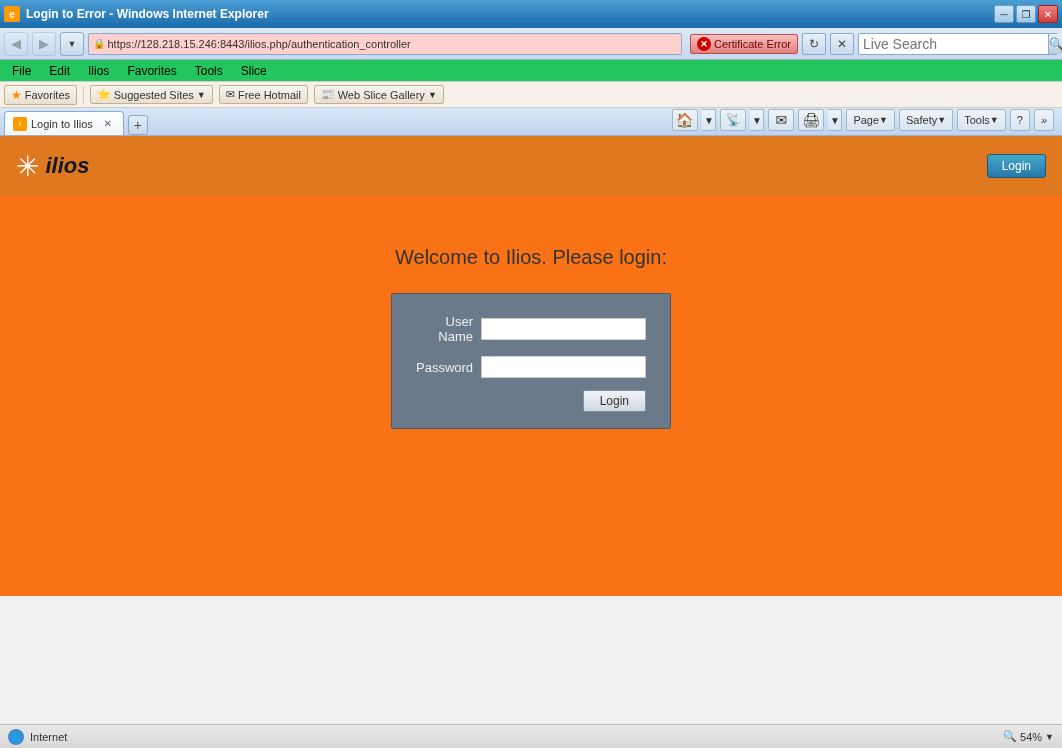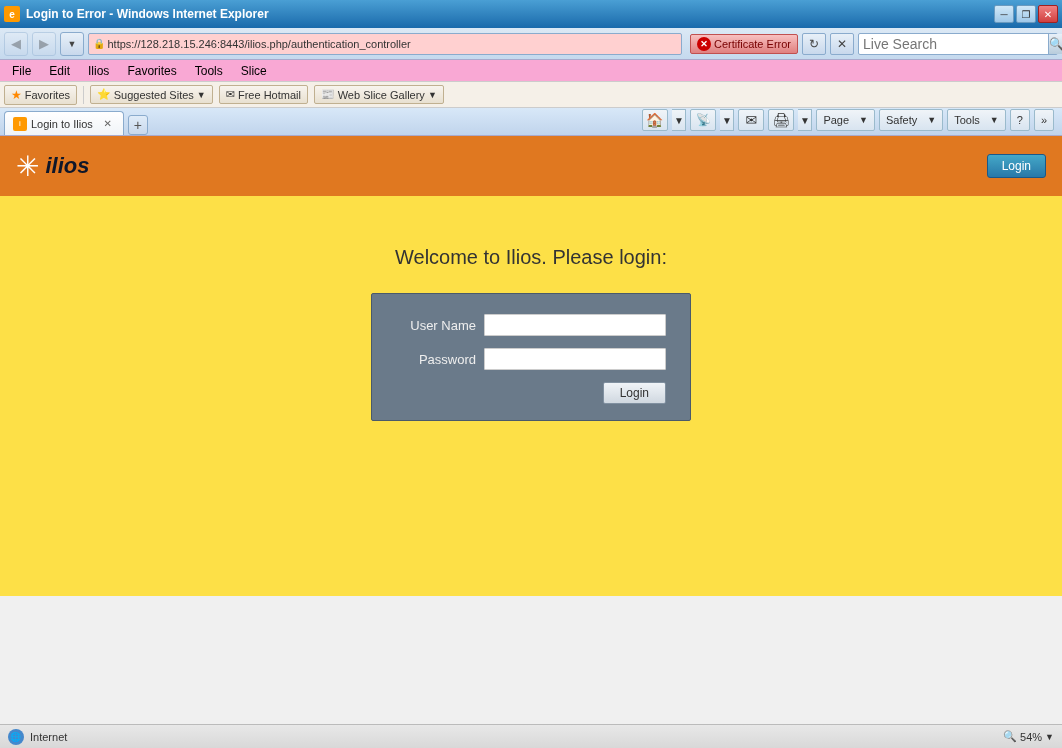--- a/index.html
+++ b/index.html
@@ -123,21 +123,21 @@
     .search-icon-btn {
       width: 22px; height: 20px;
       background: linear-gradient(to bottom, #e8f0f8, #b8ccdc);
       border-left: 1px solid #8aabcd;
       display: flex; align-items: center; justify-content: center;
       cursor: pointer;
     }
 
     
     .menu-bar {
-      background: #f9a8d4;
+      background: #22c55e;
       height: 22px;
       display: flex;
       align-items: center;
       padding: 0 4px;
       gap: 2px;
       border-bottom: 1px solid #ccc;
     }
     .menu-item {
       padding: 2px 8px;
       font-size: 12px;
@@ -217,21 +217,21 @@
     .toolbar-right {
       position: absolute; right: 8px; bottom: 4px;
       display: flex; align-items: center; gap: 4px;
     }
     .toolbar-btn {
       height: 22px;
       background: linear-gradient(to bottom, #f0f4f8, #d8e4f0);
       border: 1px solid #9abacc;
       border-radius: 2px;
       display: flex; align-items: center;
-      padding: 0 6px; gap: 10px;
+      padding: 0 6px; gap: 0;
       font-size: 11px; cursor: pointer; color: #333;
     }
     .toolbar-icon-btn {
       width: 26px; height: 22px;
       background: linear-gradient(to bottom, #f0f4f8, #d8e4f0);
       border: 1px solid #9abacc;
       border-radius: 2px;
       display: flex; align-items: center; justify-content: center;
       cursor: pointer; font-size: 14px; color: #333;
     }
@@ -273,39 +273,39 @@
       position: absolute; right: 16px; top: 50%; transform: translateY(-50%);
       background: linear-gradient(to bottom, #44a8c8, #2878a8);
       border: 1px solid #1a5888;
       border-radius: 3px;
       padding: 4px 14px;
       color: white; font-size: 12px; cursor: pointer;
     }
 
     
     .login-area {
-      background: #fde047;
+      background: #f97316;
       min-height: 400px;
       display: flex;
       flex-direction: column;
       align-items: center;
       padding: 50px 20px;
     }
     .login-title {
       font-size: 20px;
       color: #333;
       margin-bottom: 24px;
       font-weight: normal;
     }
     .login-box {
       background: #6a7a8a;
       border: 1px solid #4a5a6a;
       border-radius: 2px;
       padding: 20px 24px 16px;
-      width: 320px;
+      width: 280px;
     }
     .form-row {
       display: flex;
       align-items: center;
       margin-bottom: 12px;
       gap: 8px;
     }
     .form-label {
       color: #eee;
       font-size: 13px;

